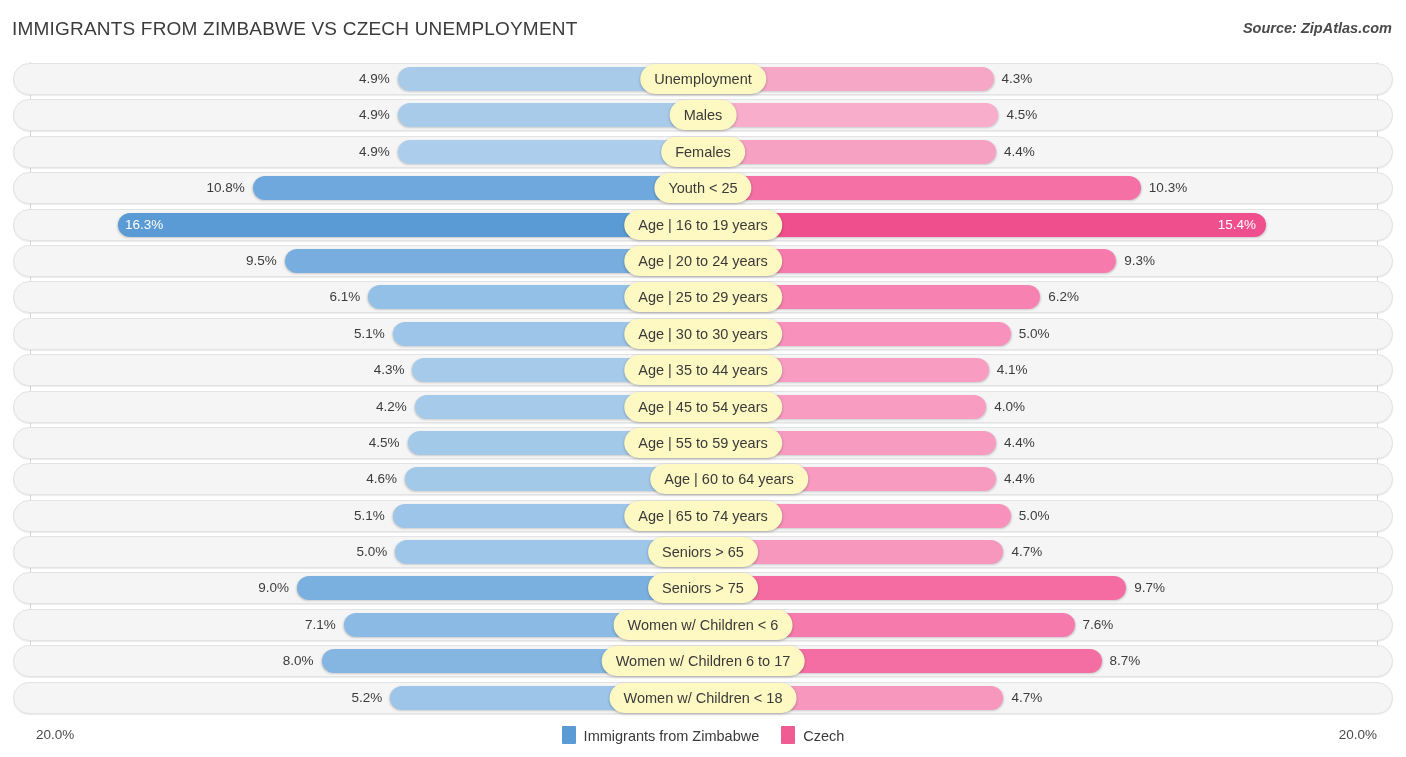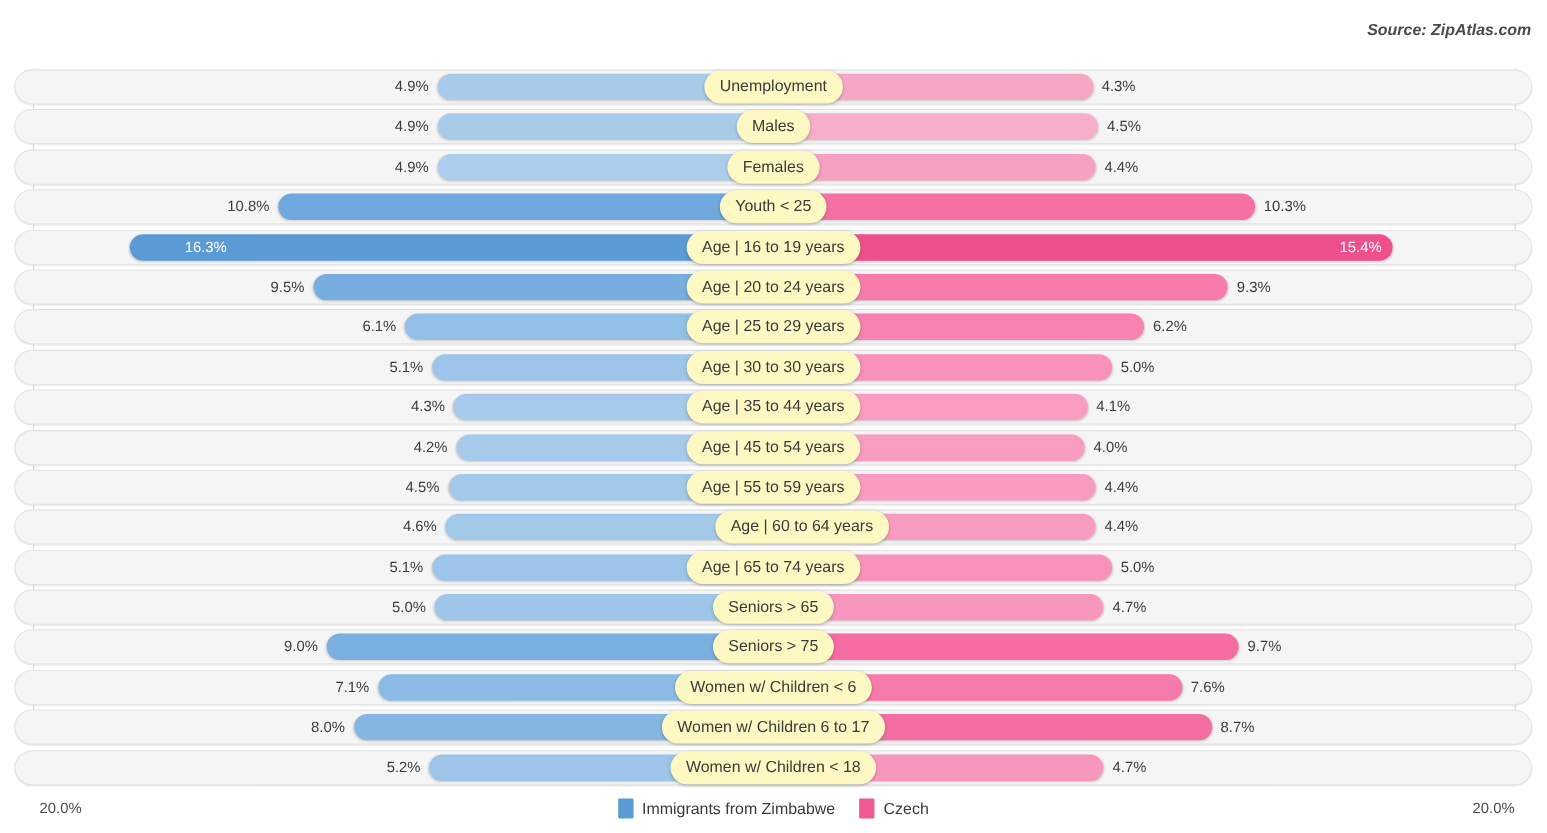--- a/index.html
+++ b/index.html
@@ -171,20 +171,21 @@
     width: 14px;
     height: 18px;
     border-radius: 1px;
     flex: 0 0 auto;
   }
 </style>
 </head>
 <body>
 
 <div class="header">
+  <div class="chart-title">IMMIGRANTS FROM ZIMBABWE VS CZECH UNEMPLOYMENT</div>
   <div class="chart-source">Source: ZipAtlas.com</div>
 </div>
 
 <div class="plot">
   <div class="gridline left"></div>
   <div class="gridline right"></div>
   <div class="rows" id="rows">
       <div class="row">
         <div class="track"></div>
         <div class="bar left" style="left: 397.705px; width: 305.295px; background: rgb(168, 203, 234);"></div>
@@ -214,21 +215,21 @@
         <div class="bar left" style="left: 252.86px; width: 450.14px; background: rgb(111, 168, 220);"></div>
         <div class="bar right" style="left: 703px; width: 437.865px; background: rgb(245, 112, 165);"></div>
         <div class="bar-value left" style="left: 148.86px; width: 96px;">10.8%</div>
         <div class="bar-value right" style="left: 1148.87px; width: 96px;">10.3%</div>
         <div class="center-pill" style="left: 703px;">Youth &lt; 25</div>
       </div>
       <div class="row">
         <div class="track"></div>
         <div class="bar left" style="left: 117.835px; width: 585.165px; background: rgb(91, 155, 213);"></div>
         <div class="bar right" style="left: 703px; width: 563.07px; background: rgb(239, 79, 141);"></div>
-        <div class="bar-value left inside" style="left: 142px; width: 90px; text-align: center;">16.3%</div>
+        <div class="bar-value left inside" style="left: 125px; width: 90px; text-align: left;">16.3%</div>
         <div class="bar-value right inside" style="left: 1162.07px; width: 94px; text-align: right;">15.4%</div>
         <div class="center-pill" style="left: 703px;">Age | 16 to 19 years</div>
       </div>
       <div class="row">
         <div class="track"></div>
         <div class="bar left" style="left: 284.775px; width: 418.225px; background: rgb(119, 173, 223);"></div>
         <div class="bar right" style="left: 703px; width: 413.315px; background: rgb(247, 122, 172);"></div>
         <div class="bar-value left" style="left: 180.775px; width: 96px;">9.5%</div>
         <div class="bar-value right" style="left: 1124.32px; width: 96px;">9.3%</div>
         <div class="center-pill" style="left: 703px;">Age | 20 to 24 years</div>

